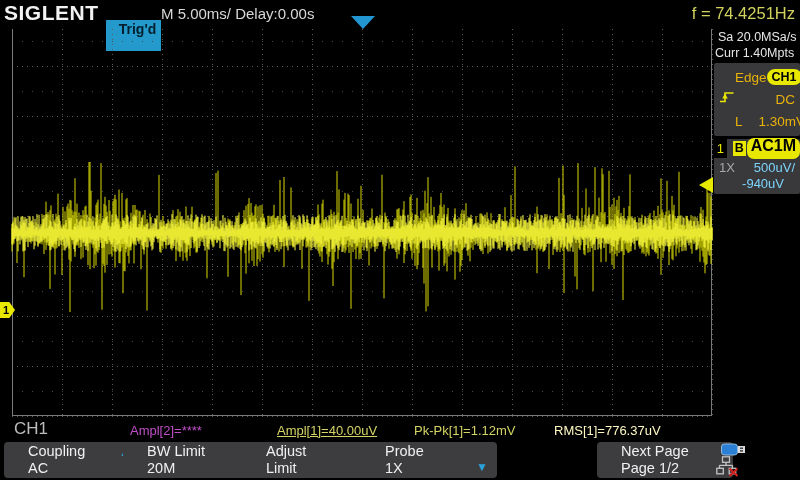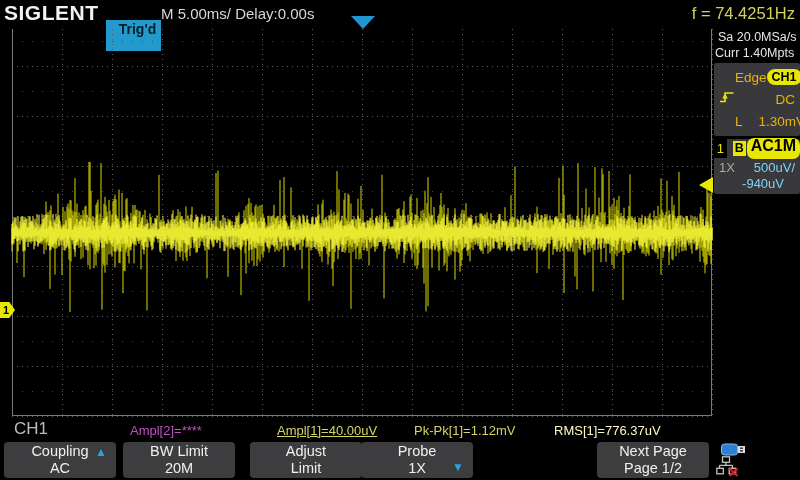--- a/index.html
+++ b/index.html
@@ -46,21 +46,21 @@
     border-radius:7px;padding:0 4px;line-height:15px;height:21px;margin-left:1px;}
   .chrow2{display:flex;justify-content:space-between;padding:0 5px;height:18px;align-items:center;}
   .probe-txt{color:#a8a8a8;font-size:13px;}
   .wht{color:#7dd3fc;font-size:13px;}
   .chrow3{display:flex;justify-content:flex-end;padding:0 16px;height:18px;align-items:flex-start;}
   
   .menu-title{left:14px;top:419px;font-size:17px;color:#bcbcbc;}
   .meas{top:423px;font-size:13px;}
   
   .mbtn{top:442px;width:112px;height:36px;background:#3d3d40;border-radius:4px;
-    color:#f0f0f0;font-size:14.5px;text-align:center;cursor:pointer;}
+    color:#f0f0f0;font-size:14.5px;text-align:left;cursor:pointer;padding-left:24px;}
   .mbtn .l1{display:block;line-height:17px;margin-top:1px;}
   .mbtn .l2{display:block;line-height:17px;}
   .arrow{position:absolute;right:9px;color:#2aa3dc;font-size:12px;}
   .arrow.up{top:3px;} .arrow.down{top:18px;}
 </style>
 </head>
 <body>
 
 <div class="abs logo">SIGLENT</div>
 <div class="abs trig-badge">Trig'd</div>
@@ -125,21 +125,21 @@
 
 <div class="abs mbtn" style="left:4px">
   <span class="l1">Coupling</span>
   <span class="l2">AC</span>
   <span class="arrow up">▲</span>
 </div>
 <div class="abs mbtn" style="left:123px">
   <span class="l1">BW Limit</span>
   <span class="l2">20M</span>
 </div>
-<div class="abs mbtn" style="left:250px">
+<div class="abs mbtn" style="left:242px">
   <span class="l1">Adjust</span>
   <span class="l2">Limit</span>
 </div>
 <div class="abs mbtn" style="left:361px">
   <span class="l1">Probe</span>
   <span class="l2">1X</span>
   <span class="arrow down">▼</span>
 </div>
 <div class="abs mbtn" style="left:597px">
   <span class="l1">Next Page</span>

